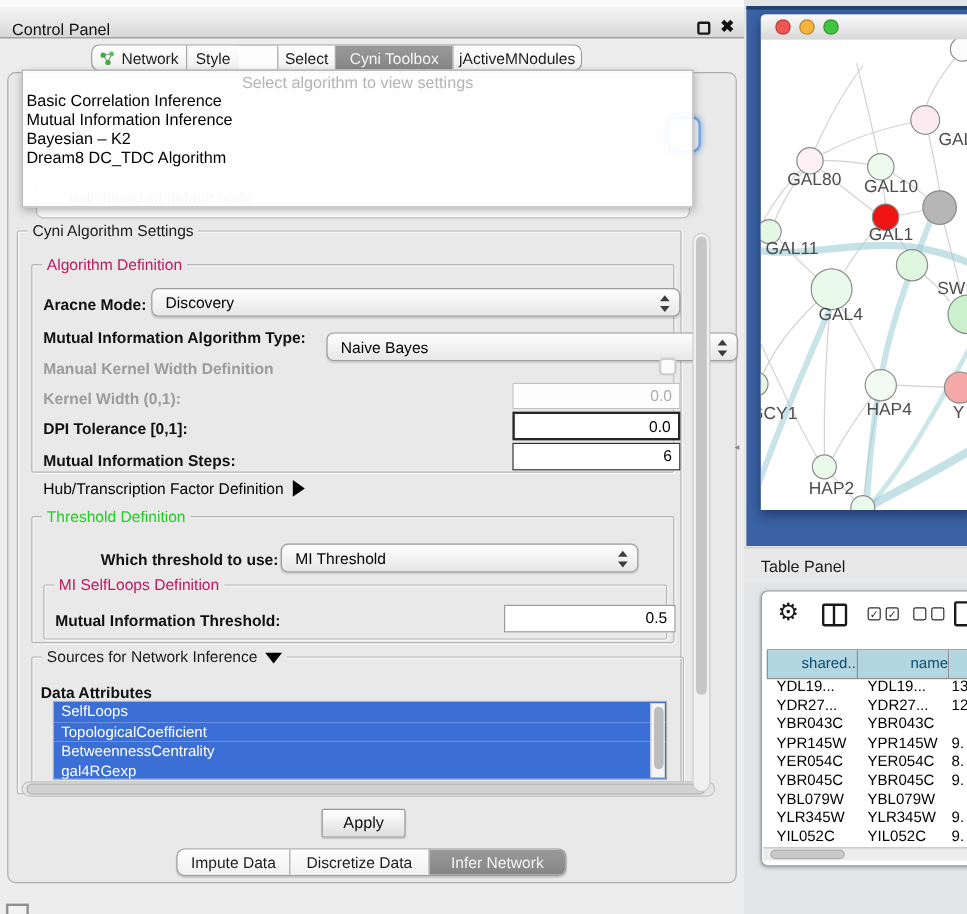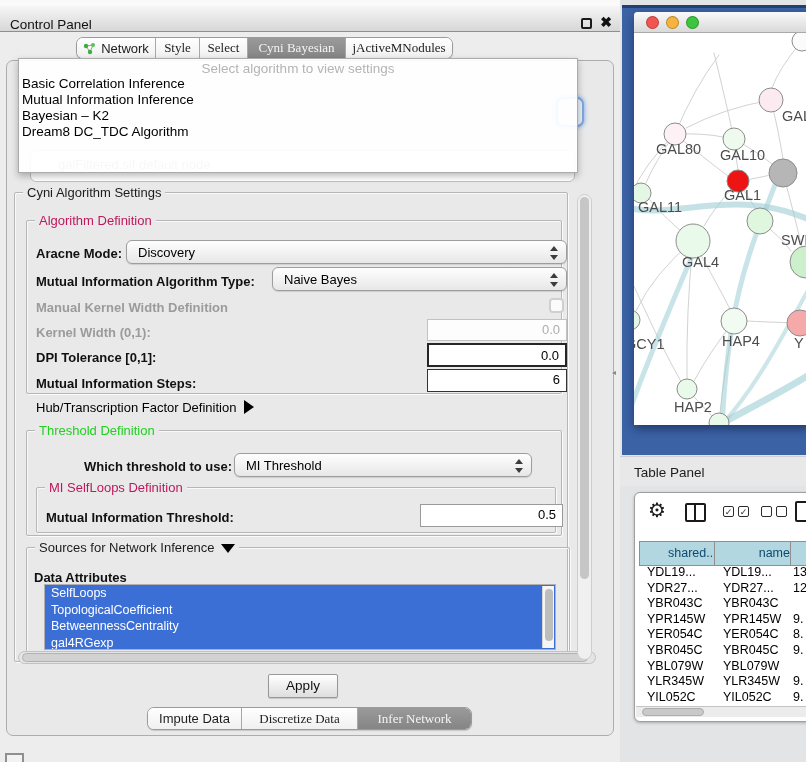--- a/index.html
+++ b/index.html
@@ -15,21 +15,21 @@
     background:linear-gradient(#f6f6f6,#d7d7d7); border-bottom:1px solid #8f8f8f; }
   #cp-title { left:10px; top:11px; font-size:13.5px; color:#111; position:absolute; }
   #float-btn { right:28px; top:12px; width:11px; height:11px; border:2px solid #1a1a1a; border-radius:2px; position:absolute; }
   #close-btn { right:8px; top:8px; font-size:14px; font-weight:700; color:#111; position:absolute; }
 
   
   .seg-group { display:flex; border:1px solid #9b9b9b; border-radius:7px; overflow:hidden;
     background:#fdfdfd; box-shadow:0 1px 1px rgba(0,0,0,.15); }
   .seg { display:flex; align-items:center; justify-content:center; gap:5px;
     font-size:13px; color:#1d1d1d; background:linear-gradient(#ffffff,#f0f0f0); height:100%; }
-  .seg + .seg { border-left:1px solid #a8a8a8;font-family:Liberation Serif, serif; }
+  .seg + .seg { border-left:1px solid #a8a8a8; }
   .seg.sel { background:linear-gradient(#9a9a9a,#858585); color:#f4f4f4; }
   #top-tabs { left:76px; top:37px; height:22px; }
   #bottom-tabs { left:147px; top:707px; height:23px; }
 
   
   #cp-content { left:6px; top:60px; width:608px; height:676px; background:#e9e9e9;
     border:1px solid #adadad; border-radius:7px; }
 
   
   #algo-dd { left:18px; top:58px; width:560px; height:115px; background:rgba(255,255,255,0.93);
@@ -144,25 +144,25 @@
           <line x1="10" y1="3" x2="7" y2="10" stroke="#9a9a9a"></line>
           <circle cx="3" cy="4" r="2.2" fill="#3cae3c"></circle>
           <circle cx="10" cy="3" r="2" fill="#56c456"></circle>
           <circle cx="7" cy="10" r="2.2" fill="#3cae3c"></circle>
         </svg>
         <span>Network</span>
       </div>
       <div class="seg" style="width: 44px;">
         <span>Style</span>
       </div>
-      <div class="seg" style="width: 48px;">
+      <div class="seg" style="width: 48px; margin-left: 32px;">
         <span>Select</span>
       </div>
       <div class="seg sel" style="width: 98px;">
-        <span>Cyni Bayesian</span>
+        <span>Cyni Toolbox</span>
       </div>
       <div class="seg" style="width: 107px;">
         <span>jActiveMNodules</span>
       </div>
     </div>
 
   <div class="abs" id="cp-content"></div>
 
   <div class="abs" id="ghost-combo"></div>
   <div id="ghost-text">galFiltered.sif default node</div>
@@ -184,21 +184,21 @@
 
   <div class="abs grp" style="left:26px;top:220px;width:536px;height:174px;">
     <span class="legend t-blue">Algorithm Definition</span>
   </div>
   <div class="lbl" style="left:36px;top:246px;">Aracne Mode:</div>
   <div class="combo abs" style="left:126px;top:240px;width:441px;">
     <span class="val">Discovery</span>
     <span class="stepper"></span>
   </div>
   <div class="lbl" style="left:36px;top:274px;">Mutual Information Algorithm Type:</div>
-  <div class="combo abs" style="left:272px;top:267px;width:295px;">
+  <div class="combo abs" style="left:272px;top:277px;width:343px;">
     <span class="val">Naive Bayes</span>
     <span class="stepper"></span>
   </div>
   <div class="lbl dis" style="left:36px;top:300px;">Manual Kernel Width Definition</div>
   <div class="checkbox" style="left:549px;top:298px;"></div>
   <div class="lbl dis" style="left:36px;top:325px;">Kernel Width (0,1):</div>
   <div class="field dis" style="left:427px;top:319px;width:140px;">0.0</div>
   <div class="lbl" style="left:36px;top:350px;">DPI Tolerance [0,1]:</div>
   <div class="field dark" style="left:427px;top:343px;width:140px;">0.0</div>
   <div class="lbl" style="left:36px;top:376px;">Mutual Information Steps:</div>

